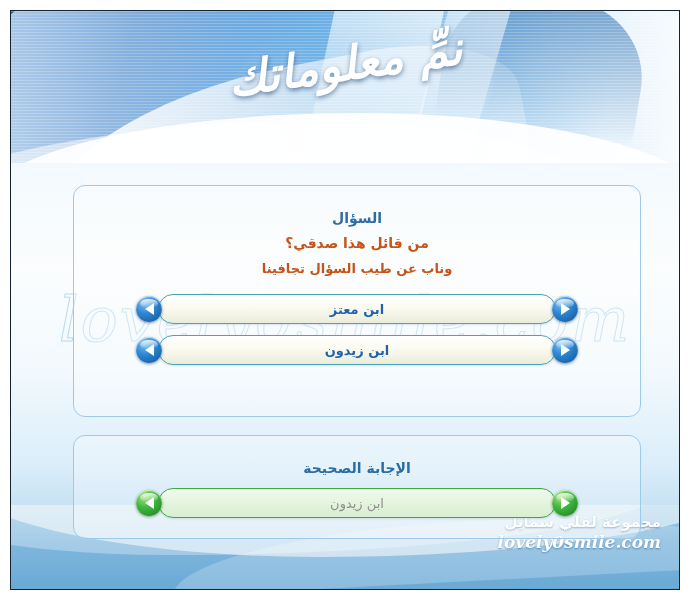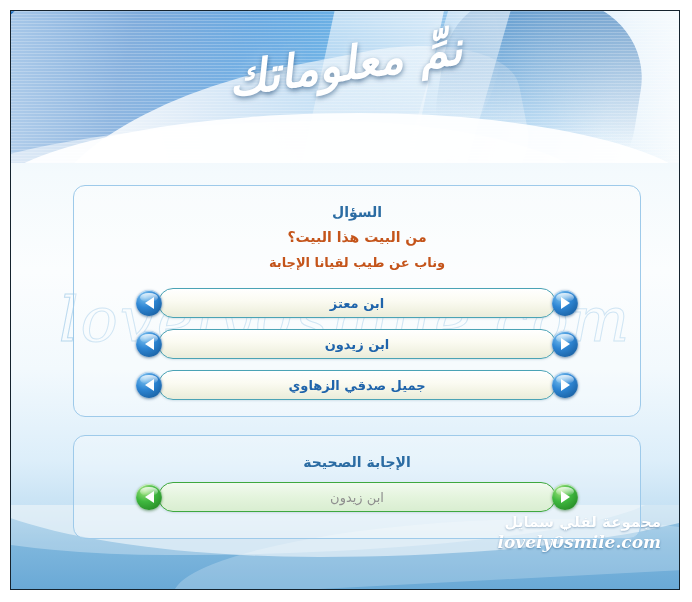--- a/index.html
+++ b/index.html
@@ -204,21 +204,21 @@
     width: 568px;
     height: 104px;
   }
 
   .panel-heading {
     text-align: center;
     color: #2b6ca3;
     font-size: 14px;
     font-weight: 700;
     direction: rtl;
-    margin-top: 18px;
+    margin-top: 24px;
   }
   .question-text {
     text-align: center;
     color: #c4541a;
     font-size: 14px;
     font-weight: 700;
     direction: rtl;
     margin-top: 9px;
   }
   .verse-line {
@@ -410,23 +410,23 @@
       <div class="scan"></div>
       <div class="base-wave2"></div>
       <div class="base-wave"></div>
       <div class="banner-title">نمِّ معلوماتك</div>
     </div>
 
     <div class="watermark">lovely0smile.com</div>
 
     <div class="panel panel-question">
       <div class="panel-heading">السؤال</div>
-      <div class="question-text">من البيت هذا البيت؟</div>
+      <div class="question-text">من قائل هذا صدقي؟</div>
       <div class="verse-line">
-        <span>وناب عن طيب لقيانا الإجابة</span>
+        <span>وناب عن طيب السؤال تجافينا</span>
       </div>
 
       <div class="options">
 
         <div class="option-row">
           <div class="pill">
             <span class="pill-label">ابن معتز</span>
           </div>
           <div class="knob left">
             <span class="tri play-right"></span>
@@ -441,31 +441,20 @@
             <span class="pill-label">ابن زيدون</span>
           </div>
           <div class="knob left">
             <span class="tri play-right"></span>
           </div>
           <div class="knob right">
             <span class="tri play-left"></span>
           </div>
         </div>
 
-        <div class="option-row">
-          <div class="pill">
-            <span class="pill-label">جميل صدقي الزهاوي</span>
-          </div>
-          <div class="knob left">
-            <span class="tri play-right"></span>
-          </div>
-          <div class="knob right">
-            <span class="tri play-left"></span>
-          </div>
-        </div>
 
       </div>
     </div>
 
     <div class="panel panel-answer">
       <div class="panel-heading">الإجابة الصحيحة</div>
       <div class="answer-wrap">
         <div class="option-row correct">
           <div class="pill">
             <span class="pill-label">ابن زيدون</span>

